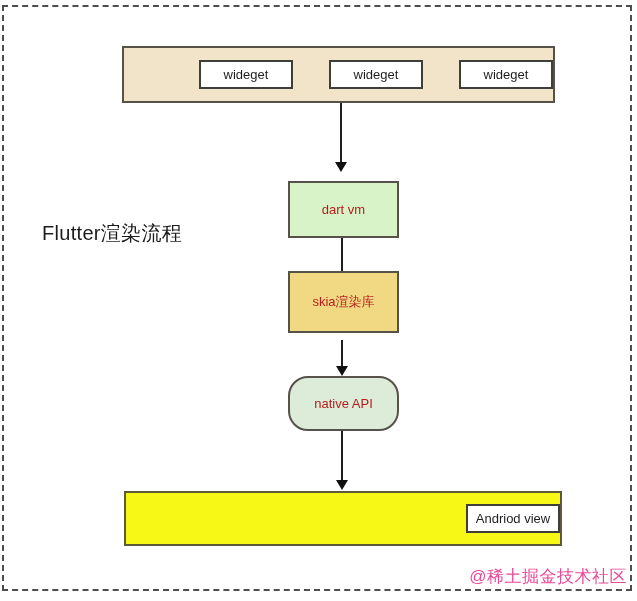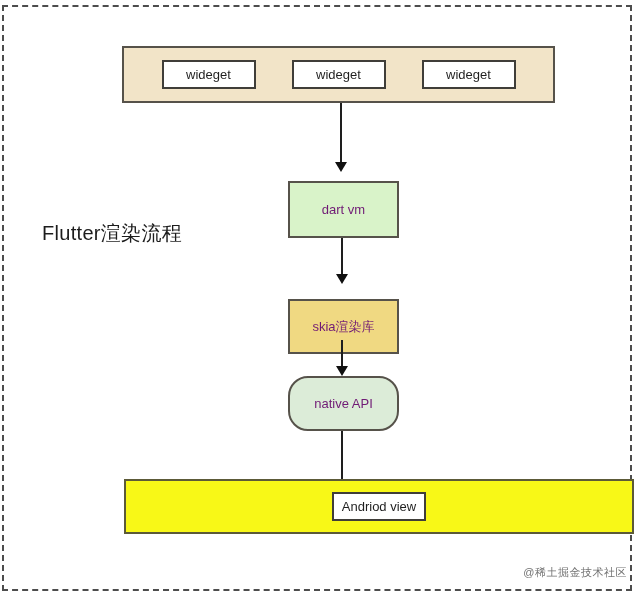--- a/index.html
+++ b/index.html
@@ -24,25 +24,25 @@
     color: #1c1c1c;
     letter-spacing: 0.3px;
     white-space: nowrap;
   }
   .bar {
     position: absolute;
     box-sizing: border-box;
     border: 2px solid #56524a;
     display: flex;
     align-items: center;
-    justify-content: center;
+    justify-content: flex-end;
     gap: 36px;
   }
   .widgets-bar { left: 122px; top: 46px; width: 433px; height: 57px; }
-  .platform-bar { left: 124px; top: 479px; width: 510px; height: 55px; border-color: #5c5a38; }
+  .platform-bar { left: 124px; top: 491px; width: 438px; height: 55px; border-color: #5c5a38; }
   .white-box {
     width: 94px; height: 29px;
     box-sizing: border-box;
     background: #ffffff;
     border: 2px solid #403e39;
     display: flex;
     align-items: center;
     justify-content: center;
     font-size: 13px;
     color: #1f1f1f;
@@ -51,25 +51,25 @@
   .node {
     position: absolute;
     left: 288px;
     width: 111px;
     box-sizing: border-box;
     border: 2px solid #56524a;
     display: flex;
     align-items: center;
     justify-content: center;
     font-size: 13px;
-    color: #701a75;
+    color: #b91c1c;
     white-space: nowrap;
   }
   .node-dart-vm   { top: 181px; height: 57px; }
-  .node-skia      { top: 299px; height: 55px; }
+  .node-skia      { top: 271px; height: 62px; }
   .node-native    { top: 376px; height: 55px; }
   .arrow { position: absolute; width: 12px; }
   .arrow-1 { left: 335px; top: 103px; height: 69px; }
   .arrow-2 { left: 336px; top: 238px; height: 46px; }
   .arrow-3 { left: 336px; top: 340px; height: 36px; }
   .arrow-4 { left: 336px; top: 431px; height: 59px; }
   .arrow .line {
     position: absolute;
     left: 5px; top: 0;
     width: 2px;
@@ -80,22 +80,22 @@
     position: absolute;
     left: 0; bottom: 0;
     width: 0; height: 0;
     border-left: 6px solid transparent;
     border-right: 6px solid transparent;
     border-top: 10px solid #101010;
   }
   .watermark {
     position: absolute;
     right: 10px; top: 565px;
-    font-size: 11px;
-    color: #737373;
+    font-size: 17px;
+    color: #ec4899;
     letter-spacing: 0.5px;
     white-space: nowrap;
   }
 </style>
 </head>
 <body>
 
 <div class="frame"></div>
 
 <div class="diagram-title">Flutter渲染流程</div>

